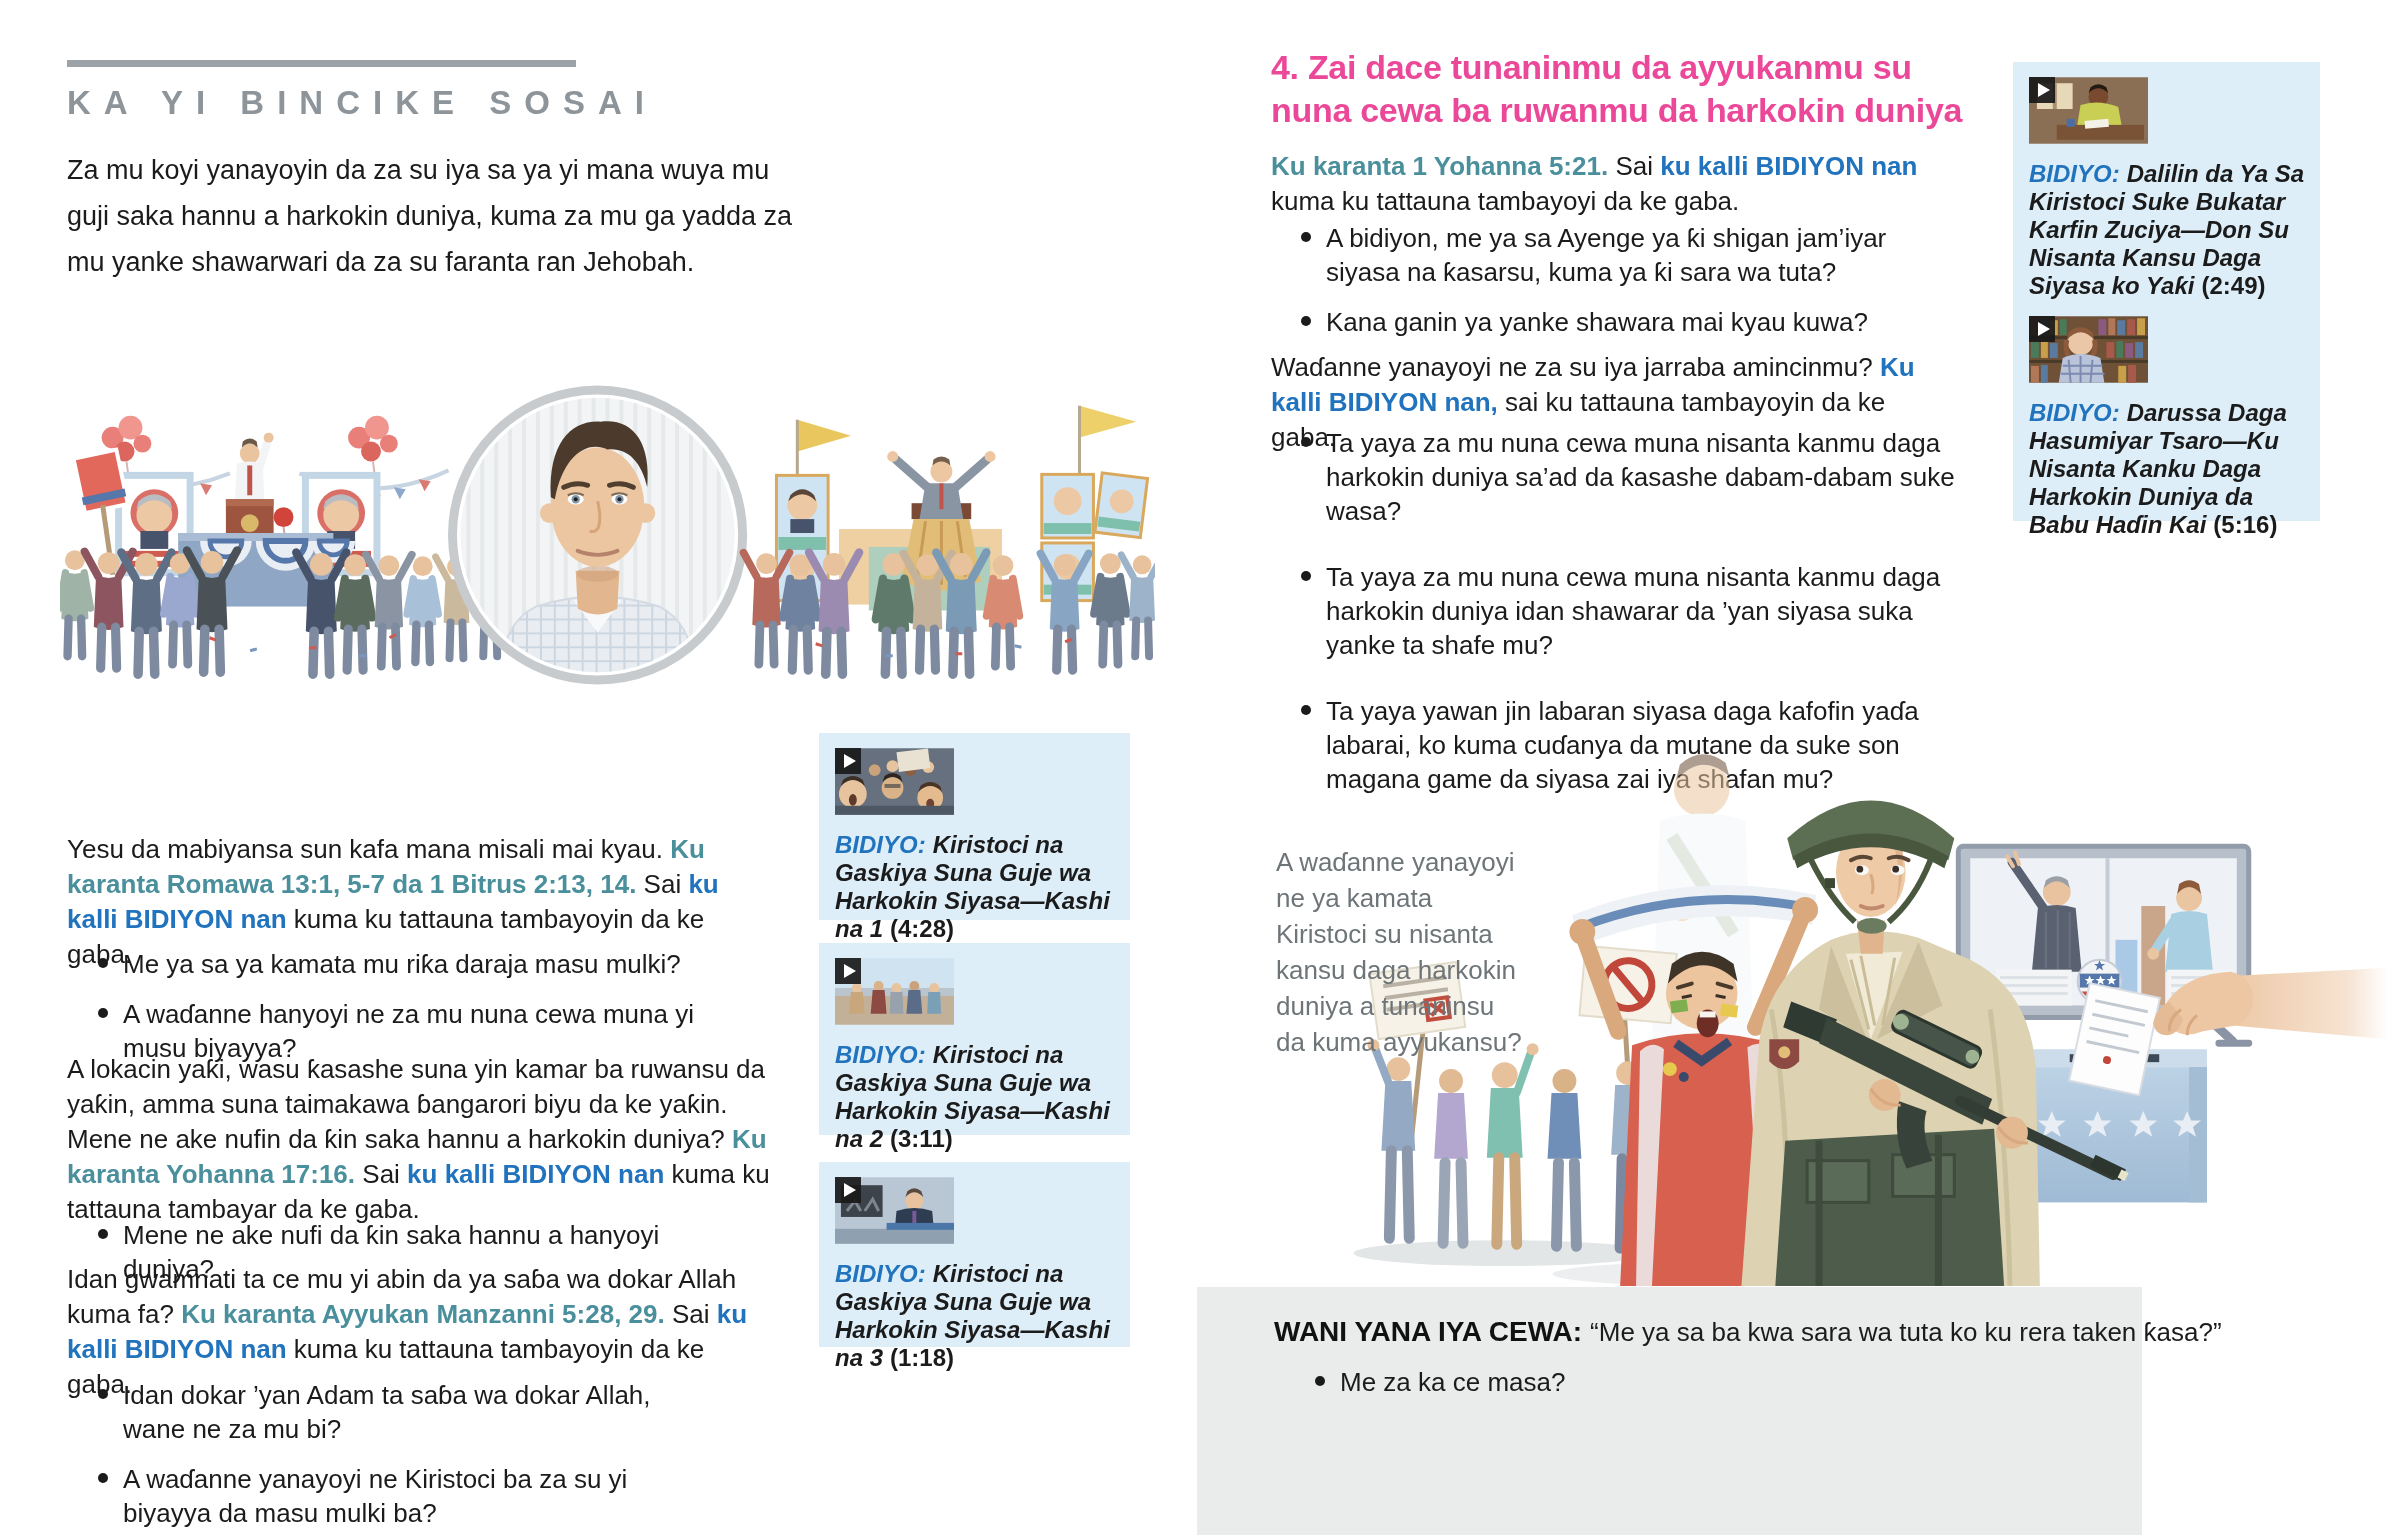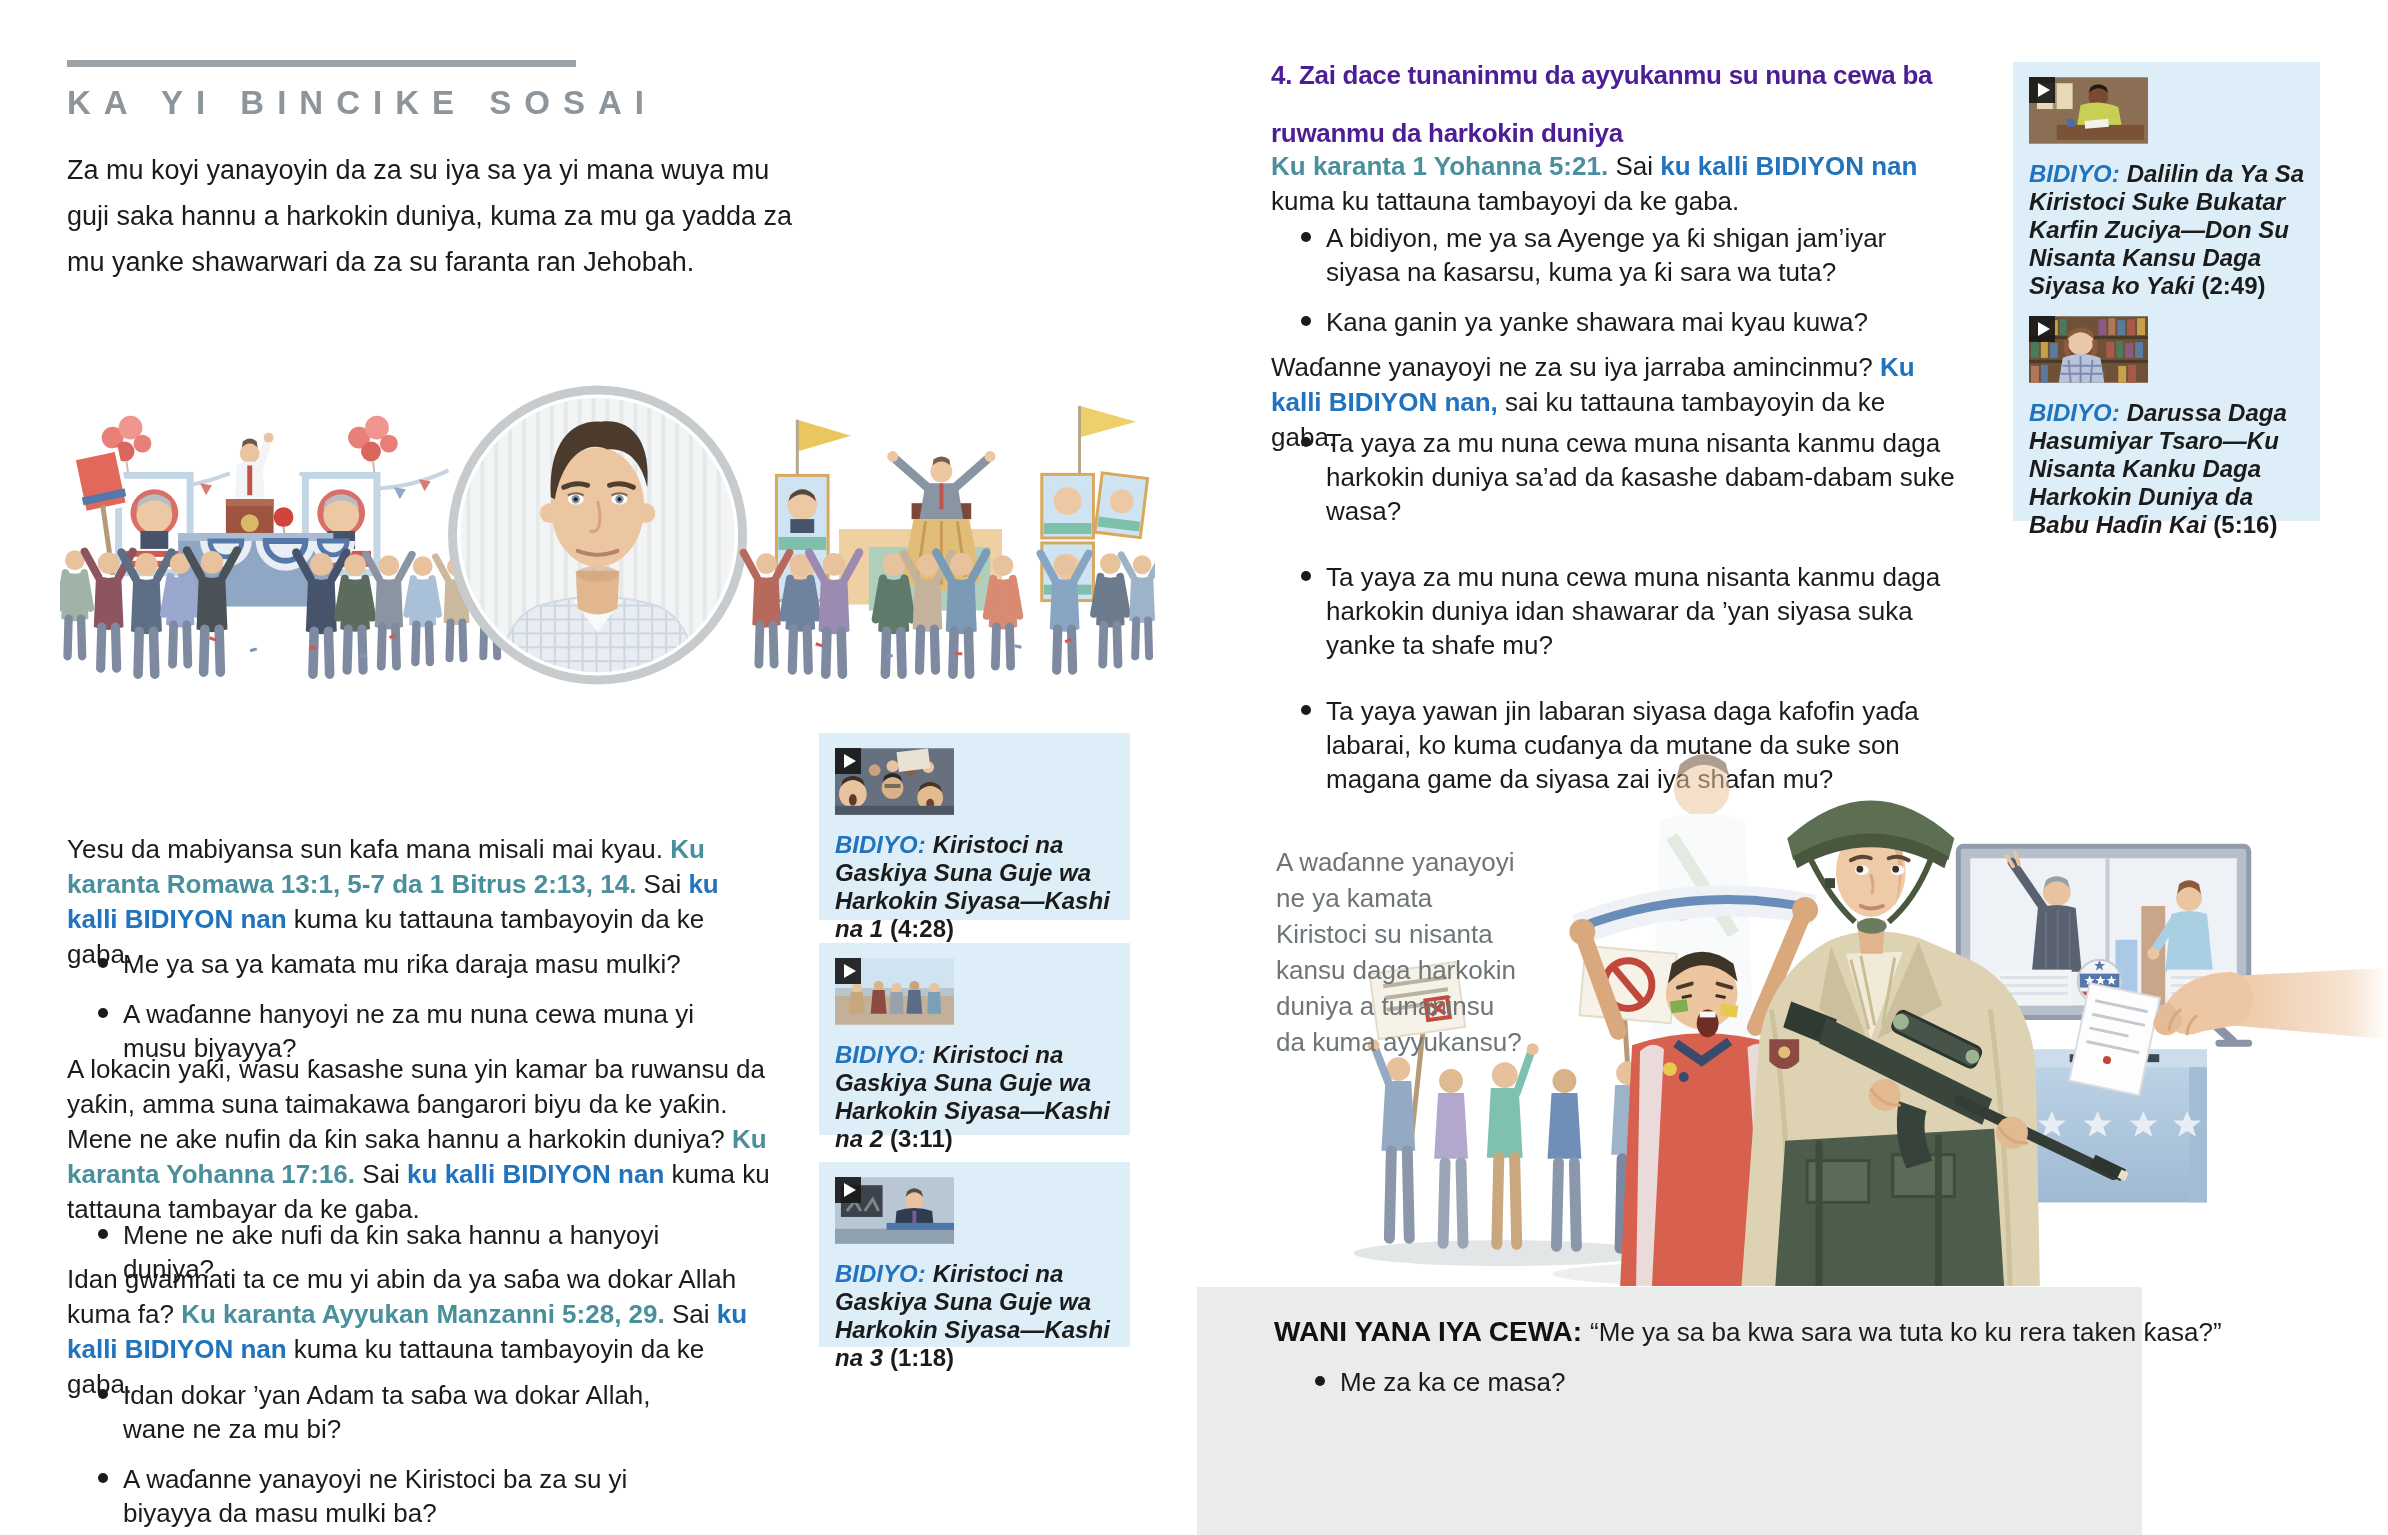--- a/index.html
+++ b/index.html
@@ -3,21 +3,21 @@
 <meta charset="utf-8">
 <style>
   html,body{margin:0;padding:0;background:#ffffff;}
   .page{position:relative;width:2388px;height:1535px;background:#fff;overflow:hidden;
         font-family:"Liberation Sans","DejaVu Sans",sans-serif;color:#1b1b1b;}
   
   .kicker-bar{position:absolute;left:67px;top:60px;width:509px;height:7px;background:#9ba3a8;}
   .kicker{position:absolute;left:67px;top:84px;font-size:33px;font-weight:700;letter-spacing:13px;color:#8d959b;white-space:nowrap;}
   .intro{position:absolute;left:67px;top:147px;width:746px;font-size:27px;line-height:46px;margin:0;}
   
-  .h-teal{position:absolute;margin:0;color:#4c1d95;font-weight:700;font-size:26px;line-height:58px;letter-spacing:-0.3px;}
+  .h-teal{position:absolute;margin:0;color:#ec4899;font-weight:700;font-size:34px;line-height:43px;letter-spacing:-0.3px;}
   #s3-heading{left:67px;top:729px;width:597px;}
   #s4-heading{left:1271px;top:46px;width:726px;}
   
   .para{position:absolute;margin:0;font-size:26px;line-height:35px;}
   .seg-body{color:#1b1b1b;}
   .seg-scripture{color:#4a8f9c;font-weight:700;}
   .seg-link{color:#2173bd;font-weight:700;}
   
   ul.bullets{position:absolute;margin:0;padding:0;list-style:none;font-size:26px;line-height:34px;}
   ul.bullets li{position:relative;padding-left:27px;margin-bottom:16px;}

